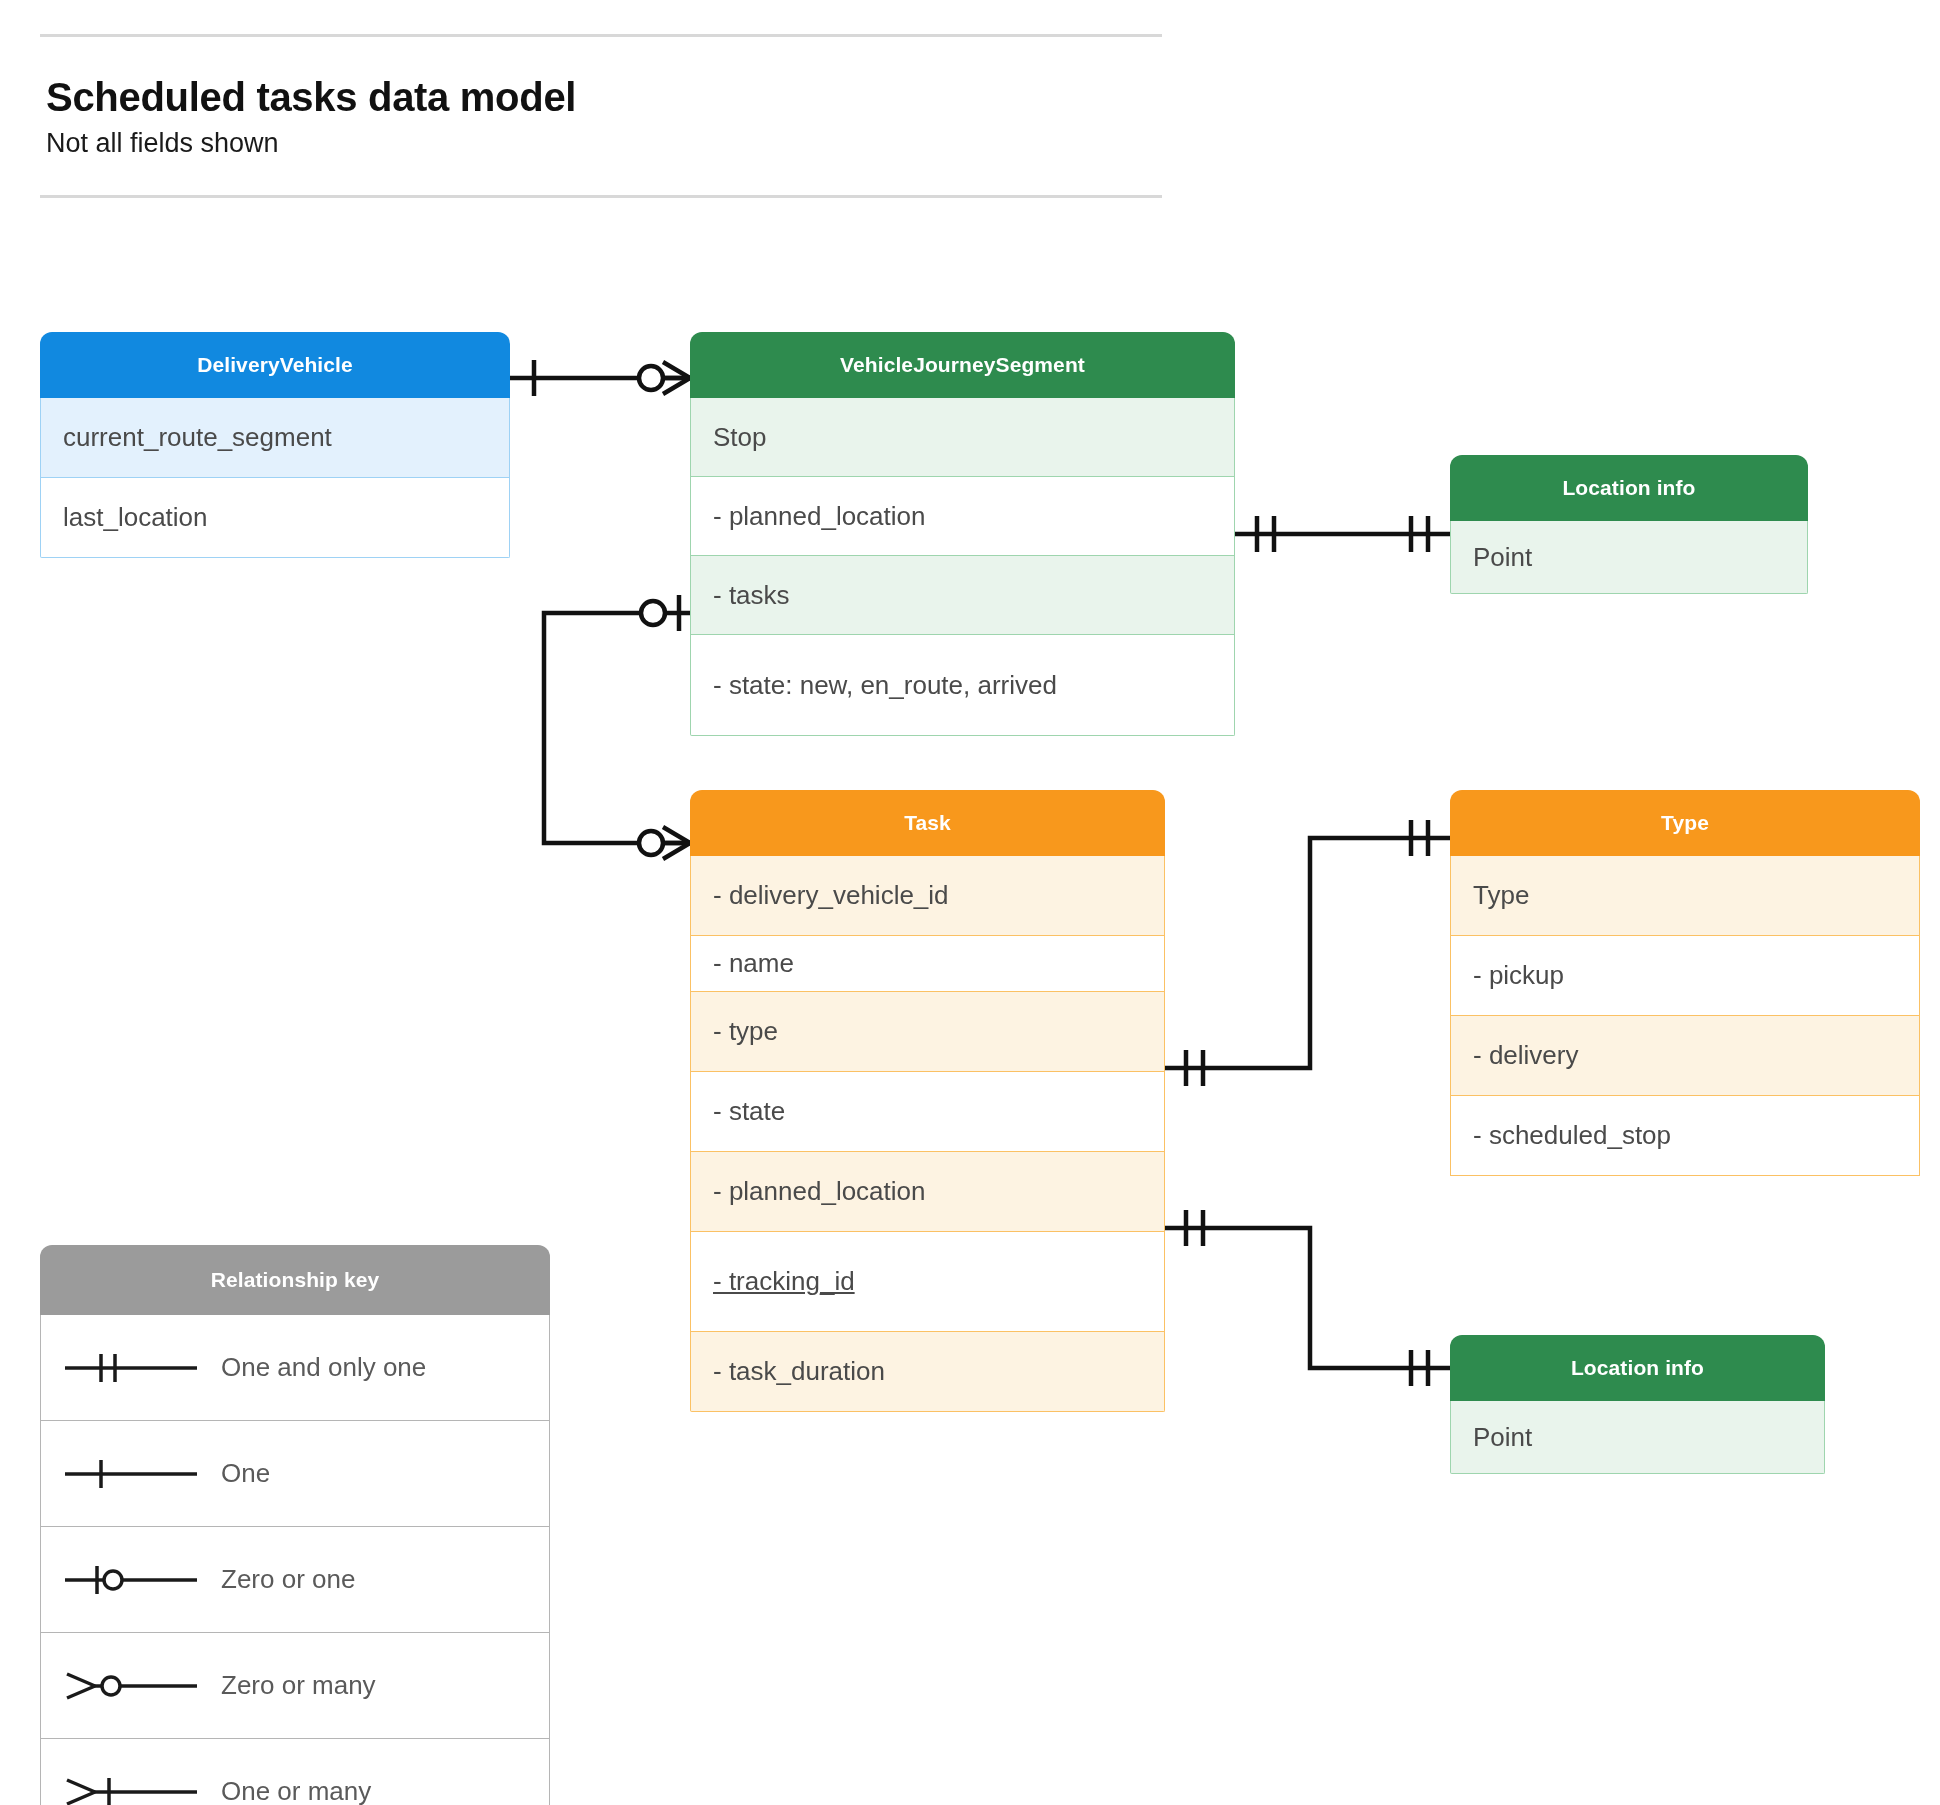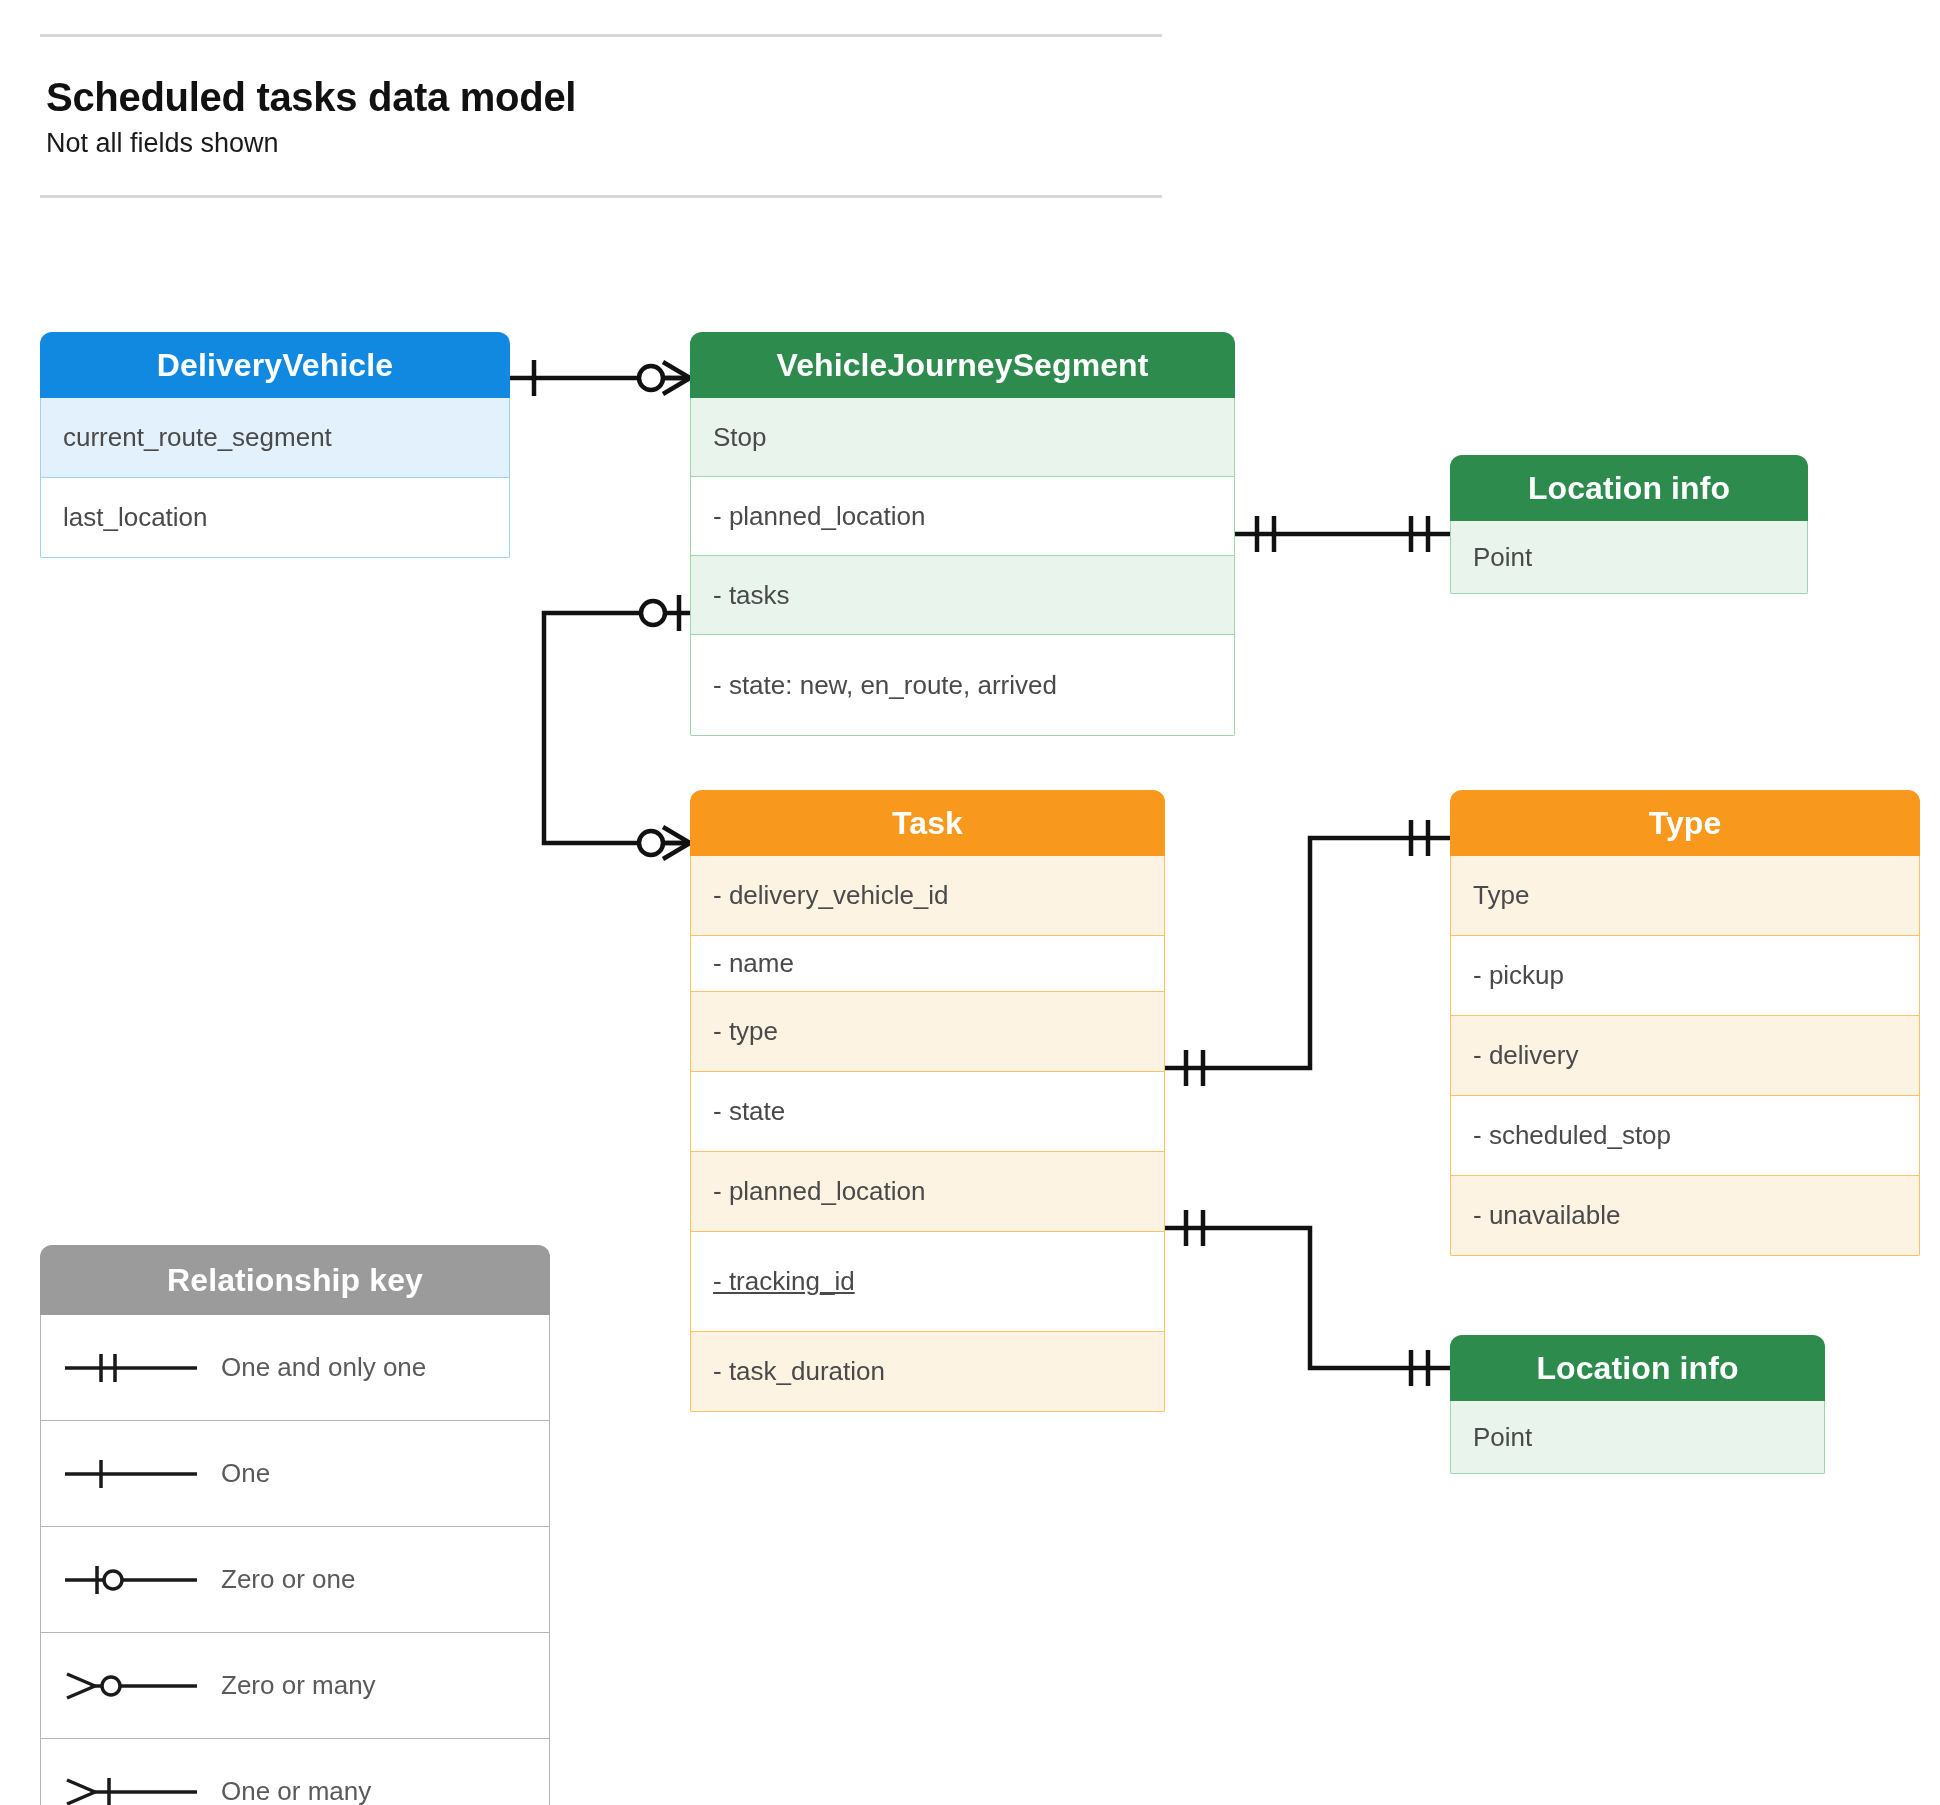--- a/index.html
+++ b/index.html
@@ -44,21 +44,21 @@
 
   
   .entity {
     position: absolute;
     box-sizing: border-box;
   }
   .entity-header {
     box-sizing: border-box;
     border-radius: 12px 12px 0 0;
     color: #ffffff;
-    font-size: 32px;
+    font-size: 21px;
     font-weight: bold;
     text-align: left;
     display: flex;
     align-items: center;
     justify-content: center;
     letter-spacing: 0.1px;
   }
   .entity-row {
     box-sizing: border-box;
     font-size: 26px;
@@ -204,21 +204,20 @@
   <div class="entity-row plain" style="height:100px;text-decoration:underline;">- tracking_id</div>
   <div class="entity-row alt last" style="height:80px;">- task_duration</div>
 </div>
 
 <div class="entity orange" id="entity-type" style="left:1450px; top:790px; width:470px;">
   <div class="entity-header" style="height:66px;">Type</div>
   <div class="entity-row alt" style="height:80px;">Type</div>
   <div class="entity-row plain" style="height:80px;">-  pickup</div>
   <div class="entity-row alt" style="height:80px;">-  delivery</div>
   <div class="entity-row plain" style="height:80px;">-  scheduled_stop</div>
-  <div class="entity-row alt last" style="height:80px;">-  unavailable</div>
 </div>
 
 <div class="entity green" id="entity-location-info-bottom" style="left:1450px; top:1335px; width:375px;">
   <div class="entity-header" style="height:66px;">Location info</div>
   <div class="entity-row alt last" style="height:73px;">Point</div>
 </div>
 
 <div class="entity gray" id="legend" style="left:40px; top:1245px;">
   <div class="entity-header" style="height:70px;">Relationship key</div>
 

